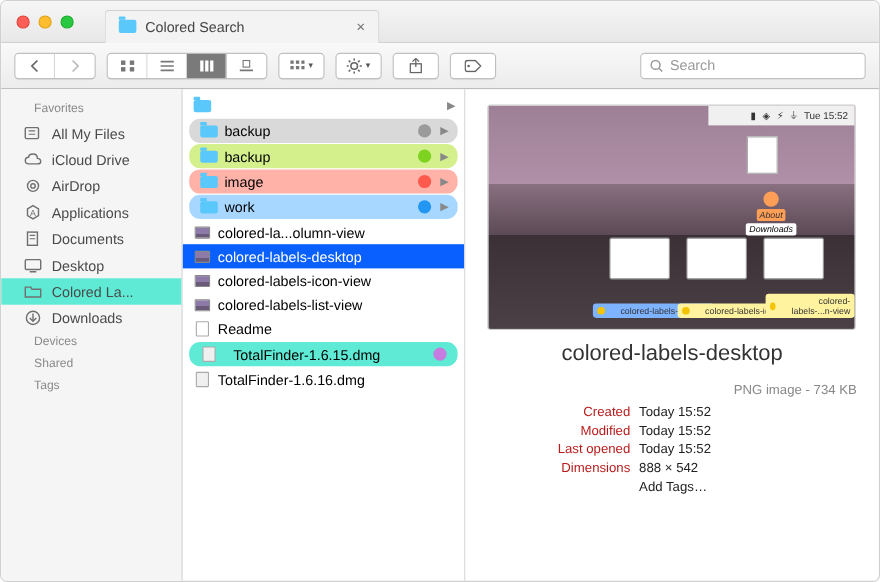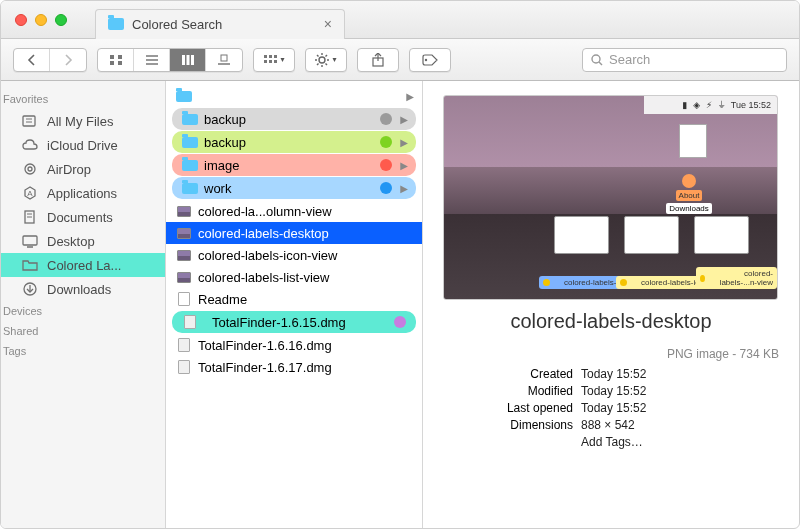--- a/index.html
+++ b/index.html
@@ -18,21 +18,21 @@
 .nav-btn-group, .view-btn-group, .group-btn, .action-btn, .share-btn, .tags-btn { display:flex; background:#fff; border:1px solid #c0c0c0; border-radius:4px; height:24px; box-shadow: 0 1px 0 rgba(0,0,0,0.05);}
 .nav-btn, .view-btn, .single-btn { width:36px; display:flex; align-items:center; justify-content:center; color:#555; font-size:13px; border-right:1px solid #d8d8d8; cursor:pointer;}
 .nav-btn:last-child, .view-btn:last-child { border-right:none;}
 .view-btn.active { background:#7a7a7a; color:#fff;}
 .single-btn { width:40px; border-right:none; }
 .dropdown-caret { font-size:8px; margin-left:3px; }
 .spacer { flex:1; }
 .search { width:205px; height:24px; border:1px solid #c0c0c0; border-radius:4px; background:#fff; display:flex; align-items:center; padding:0 8px; color:#9a9a9a; font-size:13px; gap:6px;}
 .main { display:flex; height:calc(529px - 38px - 42px); }
 .sidebar { width:165px; background:#f5f5f5; border-right:1px solid #d6d6d6; padding:8px 0; font-size:13px; color:#4a4a4a; overflow:hidden;}
-.sb-header { padding:4px 2px; font-size:11px; color:#8a8a8a; font-weight:500;}
+.sb-header { padding:4px 30px; font-size:11px; color:#8a8a8a; font-weight:500;}
 .sb-item { display:flex; align-items:center; gap:8px; padding:4px 14px 4px 20px; cursor:pointer; white-space:nowrap; overflow:hidden; text-overflow:ellipsis;}
 .sb-item.selected { background:#5eead4;}
 .sb-icon { width:18px; height:16px; display:flex; align-items:center; justify-content:center; color:#707070; flex-shrink:0;}
 .col-list { width:257px; border-right:1px solid #d6d6d6; overflow-y:auto; font-size:13px; padding-top:4px;}
 .col-item { display:flex; align-items:center; gap:6px; padding:2px 8px 2px 10px; cursor:pointer; height:22px; white-space:nowrap;}
 .col-item .fname { flex:1; overflow:hidden; text-overflow:ellipsis;}
 .col-item.selected { background:#0a60ff; color:#fff;}
 .arrow { color:#888; font-size:10px; margin-left:auto;}
 .colordot { width:12px; height:12px; border-radius:50%; margin-right:2px;}
 .ci-icon { width:16px; height:12px; flex-shrink:0; display:flex; align-items:center; justify-content:center;}
@@ -47,21 +47,21 @@
 .pv-label { background:#fff; padding:1px 3px; border-radius:2px; display:inline-block; margin-top:2px;}
 .pv-label.orange { background:#ff9e57; color:#333;}
 .pv-win { position:absolute; width:55px; height:38px; background:#fff; border:1px solid #999; border-radius:2px;}
 .pv-btm { position:absolute; background:#fff3a0; border-radius:3px; padding:2px 4px; font-size:8px; color:#333; display:flex; align-items:center; gap:14px;text-align:right;}
 .pv-btm .dot { width:7px; height:7px; border-radius:50%; background:#f5c400;}
 .pv-btm.blue { background:#7eb3ff;}
 .pv-btm.blue .dot { background:#f5c400;}
 .pv-title { font-size:20px; text-align:center; color:#333; margin:10px 0 14px;}
 .pv-meta { color:#888; text-align:right; font-size:12px; margin-bottom:6px;}
 .pv-row { display:flex; gap:8px; font-size:12px; margin-bottom:3px;}
-.pv-row .k { width:130px; text-align:right; color:#000000;}
+.pv-row .k { width:130px; text-align:right; color:#b91c1c;}
 .pv-row .v { color:#222;}
 .addtags { color:#1a73ff; cursor:pointer;}
 svg { display:block; }
 </style>
 </head>
 <body>
 
 <div class="titlebar">
   <div class="traffic">
     <div class="tl close"></div>
@@ -335,41 +335,35 @@
         </span>
         <span class="fname">TotalFinder-1.6.15.dmg</span>
         <span class="colordot" style="background:#c77de0;"></span>
       </div>
       <div class="col-item">
         <span class="ci-icon">
           <span class="fi-doc" style="background:#f0f0f0;"></span>
         </span>
         <span class="fname">TotalFinder-1.6.16.dmg</span>
       </div>
-      <div class="col-item">
-        <span class="ci-icon">
-          <span class="fi-doc" style="background:#f0f0f0;"></span>
-        </span>
-        <span class="fname">TotalFinder-1.6.17.dmg</span>
-      </div>
     </div>
 
   <div class="preview">
     <div class="pv-thumb">
       <div class="pv-menubar">
         <span>▮</span>
           <span>◈</span>
           <span>⚡︎</span>
           <span>⏚</span>
           <span>Tue 15:52</span>
       </div>
       <div class="pv-icon" style="top:28px; right:70px;">
         <div style="width:28px;height:34px;background:#fff;border:1px solid #aaa;margin:0 auto;"></div>
       </div>
-      <div class="pv-icon" style="top:78px; right:52px; width:72px;">
+      <div class="pv-icon" style="top:78px; right:40px; width:72px;font-style:italic;">
         <div style="width:14px;height:14px;border-radius:50%;background:#ff9e57;margin:0 auto;"></div>
         <div class="pv-label orange">About</div><br>
         <div class="pv-label">Downloads</div>
       </div>
       <div class="pv-win" style="top:120px; left:110px;"></div>
       <div class="pv-win" style="top:120px; left:180px;"></div>
       <div class="pv-win" style="top:120px; left:250px;"></div>
       <div class="pv-btm blue" style="bottom:10px; left:95px;">
           <span class="dot"></span>
           <span>colored-labels-list-view</span>

